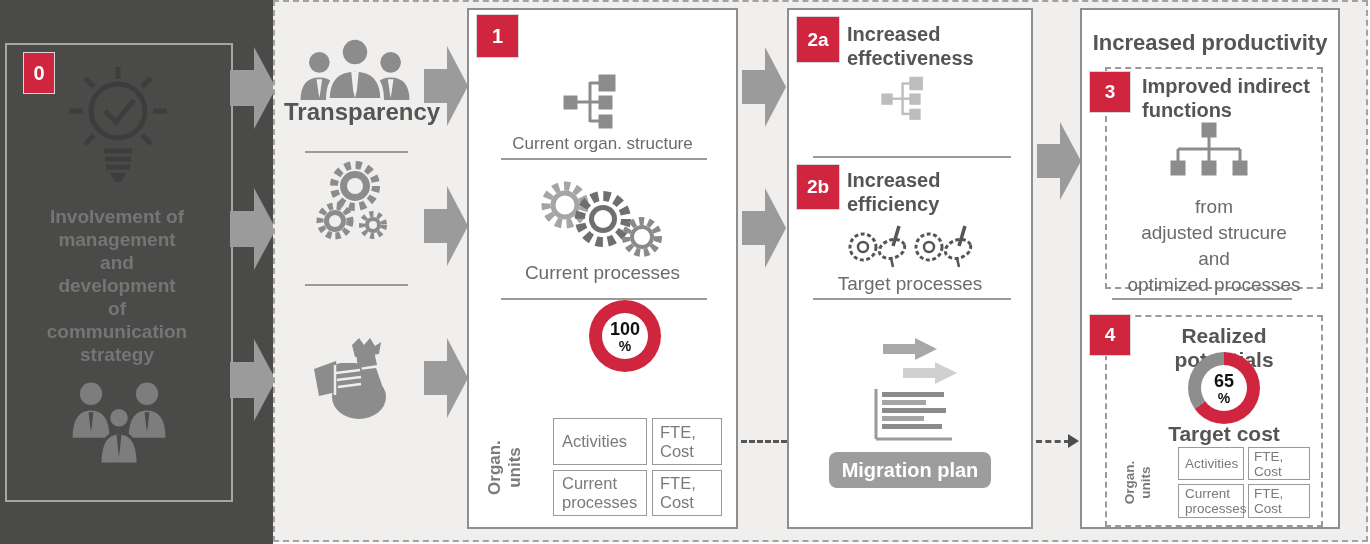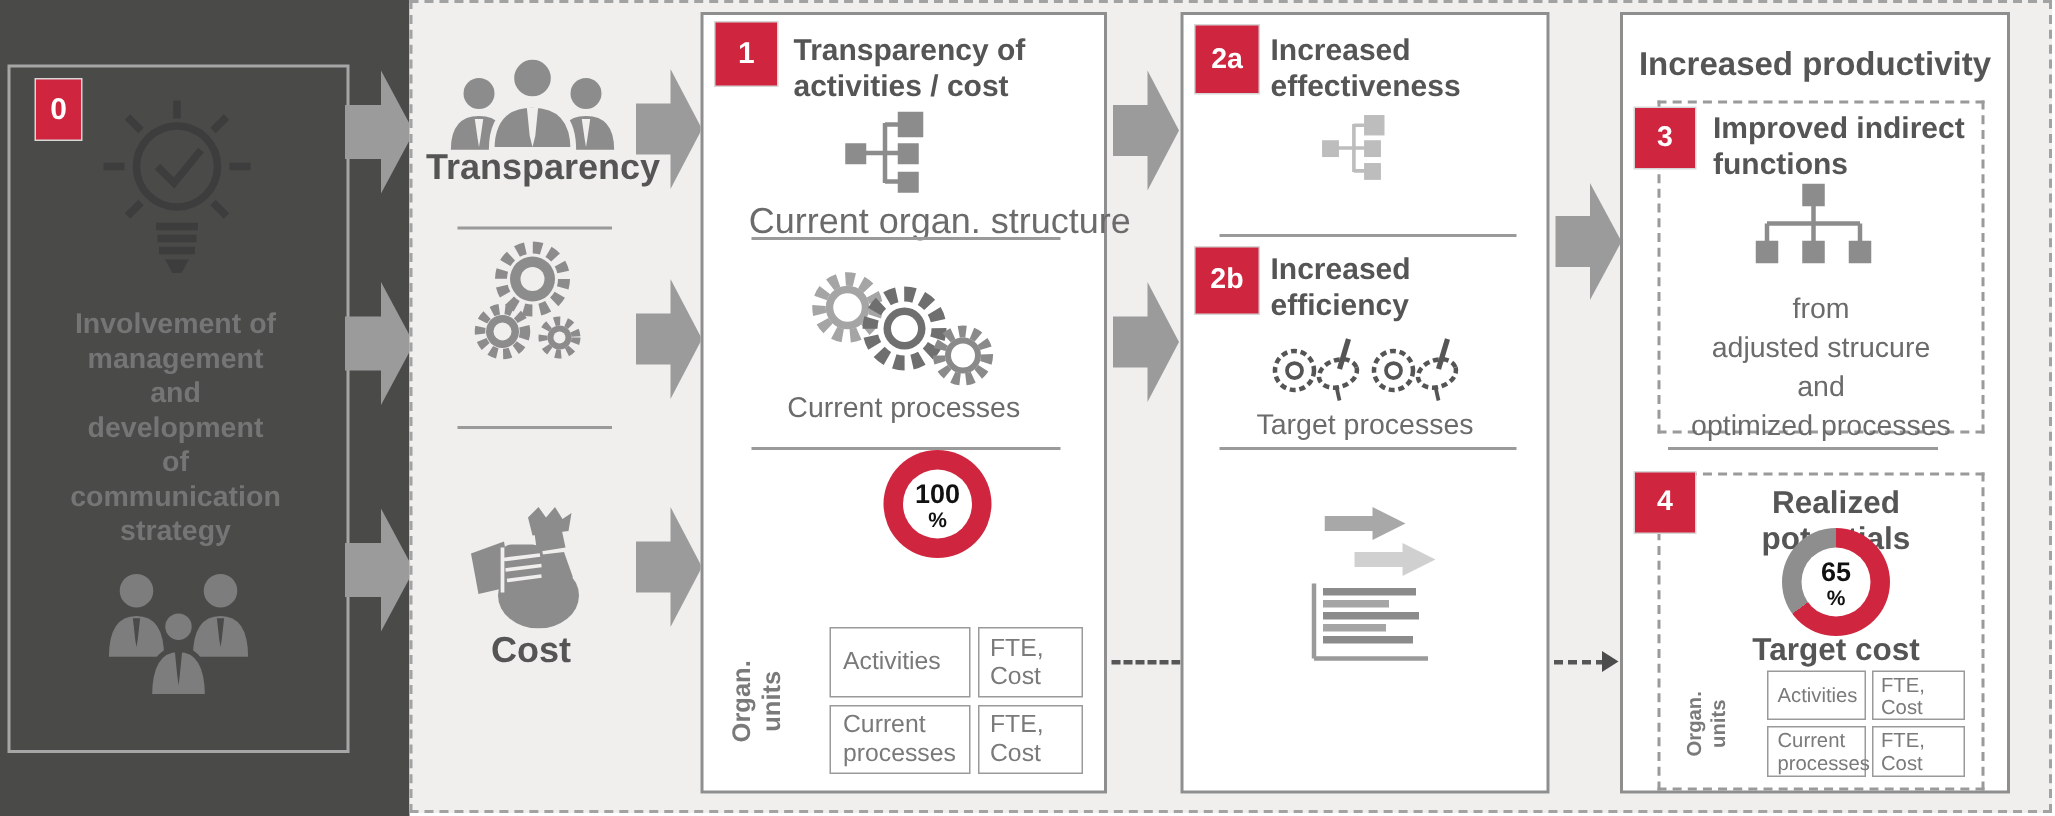--- a/index.html
+++ b/index.html
@@ -177,54 +177,51 @@
       <ellipse cx="45" cy="62" rx="27" ry="22"></ellipse>
       <polygon points="36,36 62,33 68,50 34,52"></polygon>
     </g>
     <g stroke="#f0efee" stroke-width="2.5" fill="none">
       <line x1="22" y1="38" x2="46" y2="35"></line>
       <line x1="23" y1="45" x2="47" y2="42"></line>
       <line x1="24" y1="52" x2="47" y2="49"></line>
       <line x1="21" y1="30" x2="21" y2="60"></line>
     </g>
   </svg>
-  <div class="abs heading center" style="left:284px;top:420px;width:140px;font-size:24px;">Cost</div>
 
   <div class="h-arrow" style="left:424px;top:46px;width:44px;height:80px;">
     <i class="stem" style="width:24px;height:34px;"></i>
       <i class="head" style="border-width:40px 0 40px 21px;"></i>
   </div>
   <div class="h-arrow" style="left:424px;top:186px;width:44px;height:80px;">
     <i class="stem" style="width:24px;height:34px;"></i>
       <i class="head" style="border-width:40px 0 40px 21px;"></i>
   </div>
   <div class="h-arrow" style="left:424px;top:338px;width:44px;height:80px;">
     <i class="stem" style="width:24px;height:34px;"></i>
       <i class="head" style="border-width:40px 0 40px 21px;"></i>
   </div>
 
   <div class="abs card" style="left:467px;top:8px;width:271px;height:521px;">
     <div class="abs badge" style="left:8px;top:5px;width:41px;height:42px;font-size:20px;">1</div>
-    <div class="abs heading preline" style="left:60px;top:12px;font-size:20px;line-height:24px;">Transparency of
-activities / cost</div>
 
     <svg class="abs" style="left:94px;top:64px;" width="80" height="58" viewBox="0 0 80 58">
       <g fill="#8c8c8c" stroke="#8c8c8c">
         <rect x="1" y="22" width="13" height="13"></rect>
         <line x1="14" y1="28" x2="27" y2="28" stroke-width="3"></line>
         <line x1="27" y1="8" x2="27" y2="48" stroke-width="3"></line>
         <line x1="27" y1="9" x2="36" y2="9" stroke-width="3"></line>
         <line x1="27" y1="28" x2="36" y2="28" stroke-width="3"></line>
         <line x1="27" y1="47" x2="36" y2="47" stroke-width="3"></line>
         <rect x="36" y="1" width="16" height="16"></rect>
         <rect x="36" y="22" width="13" height="13"></rect>
         <rect x="36" y="41" width="13" height="13"></rect>
       </g>
     </svg>
-    <div class="abs label center" style="left:0;top:124px;width:100%;font-size:24px;padding-left:24px;">Current organ. structure</div>
+    <div class="abs label center" style="left:0;top:124px;width:100%;font-size:17px;">Current organ. structure</div>
     <div class="abs divider" style="left:32px;top:148px;width:206px;"></div>
 
     <svg class="abs" style="left:70px;top:162px;" width="126" height="86" viewBox="0 0 126 86">
       <circle cx="26" cy="33" r="19" fill="none" stroke="#a5a5a5" stroke-width="9" stroke-dasharray="6 5"></circle>
       <circle cx="26" cy="33" r="12" fill="none" stroke="#a5a5a5" stroke-width="5"></circle>
       <circle cx="64" cy="47" r="23" fill="none" stroke="#6f6f6f" stroke-width="10" stroke-dasharray="7 5"></circle>
       <circle cx="64" cy="47" r="14" fill="#6f6f6f"></circle>
         <circle cx="64" cy="47" r="9" fill="#fff"></circle>
       <circle cx="103" cy="65" r="16" fill="none" stroke="#8a8a8a" stroke-width="8" stroke-dasharray="5 4"></circle>
       <circle cx="103" cy="65" r="10" fill="none" stroke="#8a8a8a" stroke-width="4"></circle>
@@ -312,20 +309,21 @@
     </svg>
     <svg class="abs" style="left:85px;top:377px;" width="78" height="54" viewBox="0 0 78 54">
       <line x1="2" y1="2" x2="2" y2="52" stroke="#9a9a9a" stroke-width="3"></line>
       <line x1="2" y1="52" x2="78" y2="52" stroke="#9a9a9a" stroke-width="3"></line>
       <rect x="8" y="5" width="62" height="5" fill="#8b8b8b"></rect>
       <rect x="8" y="13" width="44" height="5" fill="#a5a5a5"></rect>
       <rect x="8" y="21" width="64" height="5" fill="#8b8b8b"></rect>
       <rect x="8" y="29" width="42" height="5" fill="#a5a5a5"></rect>
       <rect x="8" y="37" width="60" height="5" fill="#8b8b8b"></rect>
     </svg>
+    <div class="abs pill" style="left:40px;top:442px;width:162px;height:36px;font-size:20px;">Migration plan</div>
   </div>
 
   <div class="h-arrow" style="left:1037px;top:122px;width:44px;height:78px;">
     <i class="stem" style="width:24px;height:34px;"></i>
       <i class="head" style="border-width:39px 0 39px 21px;"></i>
   </div>
   <div class="dash-line" style="left:1036px;top:440px;width:34px;"></div>
   <div class="dash-head" style="left:1068px;top:434px;border-width:7px 0 7px 11px;"></div>
 
   <div class="abs card" style="left:1080px;top:8px;width:260px;height:521px;">

